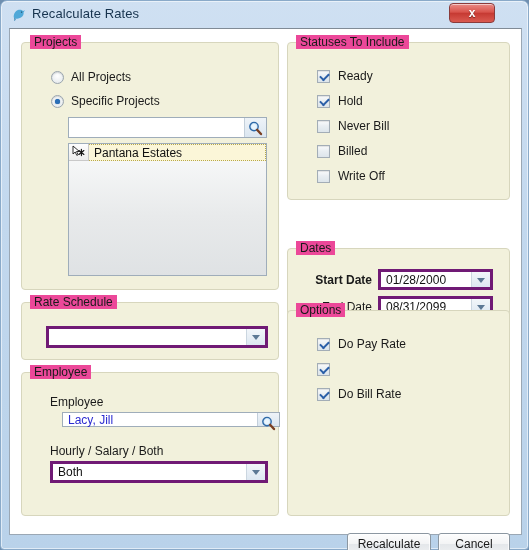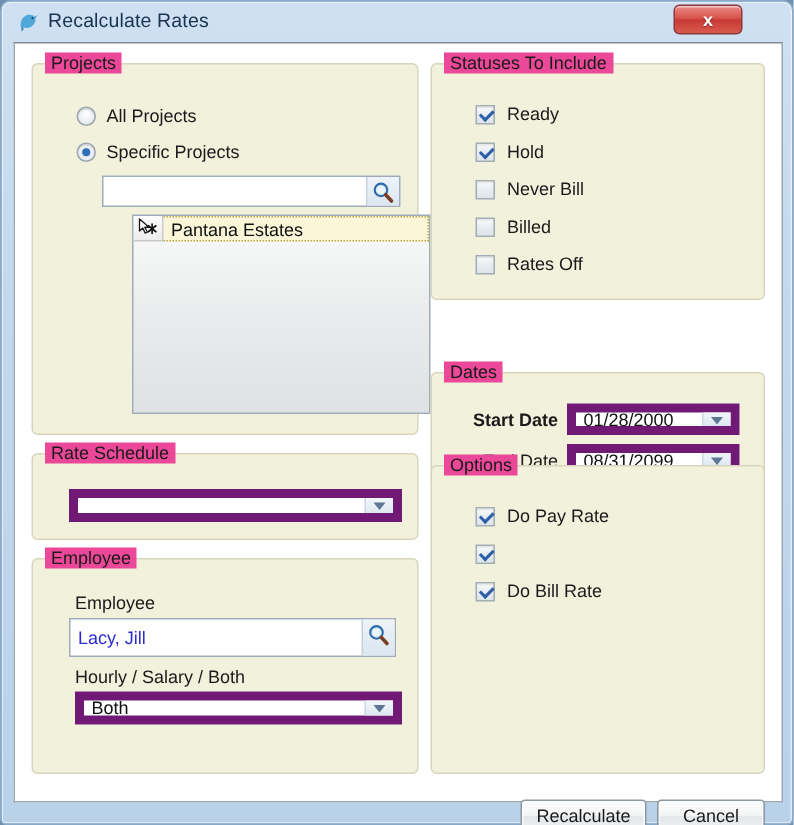--- a/index.html
+++ b/index.html
@@ -177,21 +177,21 @@
     position: relative;
     cursor: pointer;
   }
   .srch-btn svg { position: absolute; left: 2px; top: 2px; }
 
   
   .combo {
     position: absolute;
     box-sizing: border-box;
     background: #ffffff;
-    border: 6px solid #701a75;
+    border: 3px solid #701a75;
     display: flex;
     align-items: center;
     cursor: pointer;
   }
   .combo .val {
     flex: 1;
     padding-left: 5px;
     font-size: 12px;
     color: #111;
     white-space: nowrap;
@@ -224,21 +224,20 @@
   }
   .lab.right { text-align: right; }
 
   
   .grid {
     position: absolute;
     box-sizing: border-box;
     border: 1px solid #9fadba;
     background: linear-gradient(180deg,#fafbfb 0%, #e8eaeb 55%, #dfe2e4 100%);
     overflow: hidden;
-    margin-left: 20px;
   }
   .grid-row {
     position: relative;
     height: 17px;
     display: flex;
     align-items: stretch;
     cursor: pointer;
   }
   .row-hdr {
     width: 19px; flex: none;
@@ -347,21 +346,21 @@
         <div class="val" title=""></div>
         <div class="arrow"></div>
       </div>
     </div>
 
     <div class="group" style="left:11px; top:343px; width:258px; height:144px;">
       <div class="legend">Employee</div>
 
       <div class="lab" style="left:28px; top:22px;">Employee</div>
 
-      <div class="tbox" style="left:24px; top:39px; width:218px; height:26px;">
+      <div class="tbox" style="left:40px; top:39px; width:218px; height:15px;">
         <div class="val link">Lacy, Jill</div>
         <div class="srch-btn">
           <span>
             <svg width="17" height="17" viewBox="0 0 17 17">
               <circle cx="7" cy="6.6" r="4.2" fill="#cfe6f7" stroke="#2f6aa8" stroke-width="1.4"></circle>
               <circle cx="7" cy="6.6" r="2.6" fill="#eaf5fd"></circle>
               <line x1="10.1" y1="9.8" x2="14" y2="14" stroke="#7a3f22" stroke-width="2.4" stroke-linecap="round"></line>
             </svg>
           </span>
         </div>
@@ -389,21 +388,21 @@
       <div class="check-row" style="left:29px; top:75px;">
         <span class="cbox"></span>
         <span class="lbl">Never Bill</span>
       </div>
       <div class="check-row" style="left:29px; top:100px;">
         <span class="cbox"></span>
         <span class="lbl">Billed</span>
       </div>
       <div class="check-row" style="left:29px; top:125px;">
         <span class="cbox"></span>
-        <span class="lbl">Rates Off</span>
+        <span class="lbl">Write Off</span>
       </div>
     </div>
 
     <div class="group" style="left:277px; top:187px; width:223px; height:77px;margin-top:32px;">
       <div class="legend">Dates</div>
 
       <div class="lab right" style="left:8px; top:24px; width:76px;font-weight:bold;">Start Date</div>
       <div class="combo" style="left:90px; top:20px; width:115px; height:21px;">
         <div class="val">01/28/2000</div>
         <div class="arrow"></div>

